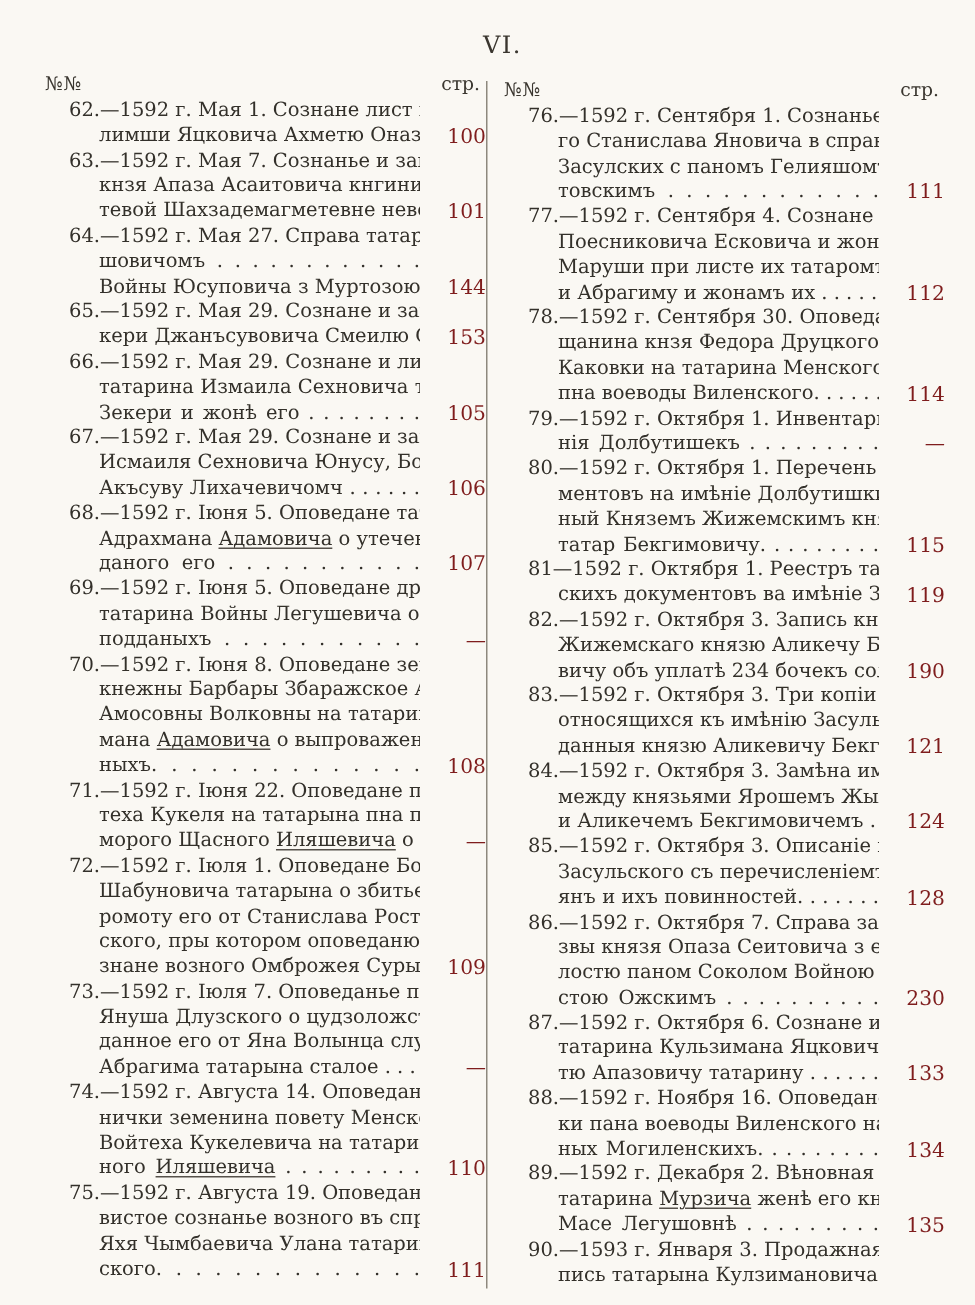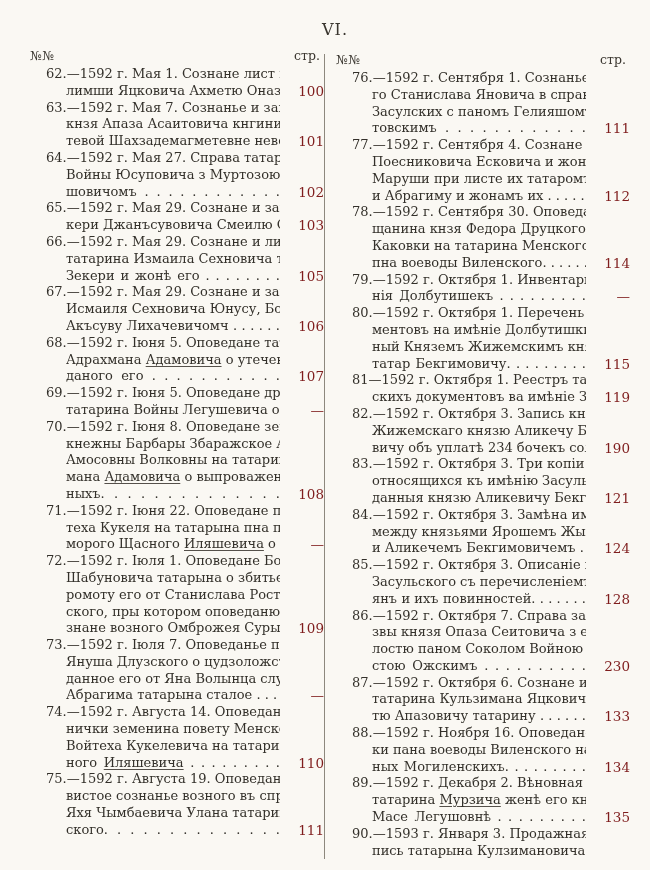--- a/index.html
+++ b/index.html
@@ -118,31 +118,31 @@
             <div class="entry-text">
               <div class="line first">63.—1592 г. Мая 7. Сознанье и запись</div>
               <div class="line">кнзя Апаза Асаитовича кнгини Ахме-</div>
               <div class="line">тевой Шахзадемагметевне невестце его .</div>
             </div>
             <div class="entry-page">101</div>
           </div>
           <div class="entry">
             <div class="entry-text">
               <div class="line first">64.—1592 г. Мая 27. Справа татаров</div>
+              <div class="line">шовичомъ . . . . . . . . . . . .</div>
               <div class="line">Войны Юсуповича з Муртозою </div>
-              <div class="line">шовичомъ . . . . . . . . . . . .</div>
-            </div>
-            <div class="entry-page">102</div>
+            </div>
+            <div class="entry-page">144</div>
           </div>
           <div class="entry">
             <div class="entry-text">
               <div class="line first">65.—1592 г. Мая 29. Сознане и запись Зе-</div>
               <div class="line">кери Джанъсувовича Смеилю Сехновичу.</div>
             </div>
-            <div class="entry-page">103</div>
+            <div class="entry-page">153</div>
           </div>
           <div class="entry">
             <div class="entry-text">
               <div class="line first">66.—1592 г. Мая 29. Сознане и лист</div>
               <div class="line">татарина Измаила Сехновича татарину</div>
               <div class="line">Зекери и жонѣ его . . . . . . . .</div>
             </div>
             <div class="entry-page">105</div>
           </div>
           <div class="entry">
@@ -158,20 +158,21 @@
               <div class="line first">68.—1592 г. Іюня 5. Оповедане татарына</div>
               <div class="line">Адрахмана <u>Адамовича</u> о утечене под-</div>
               <div class="line">даного его . . . . . . . . . . .</div>
             </div>
             <div class="entry-page">107</div>
           </div>
           <div class="entry">
             <div class="entry-text">
               <div class="line first">69.—1592 г. Іюня 5. Оповедане другого</div>
               <div class="line">татарина Войны Легушевича о утечене</div>
+              <div class="line">подданыхъ . . . . . . . . . . .</div>
             </div>
             <div class="entry-page">—</div>
           </div>
           <div class="entry">
             <div class="entry-text">
               <div class="line first">70.—1592 г. Іюня 8. Оповедане земянки</div>
               <div class="line">кнежны Барбары Збаражское Алены</div>
               <div class="line">Амосовны Волковны на татарина Адрах-</div>
               <div class="line">мана <u>Адамовича</u> о выпроважене подда-</div>
               <div class="line">ныхъ. . . . . . . . . . . . . .</div>

